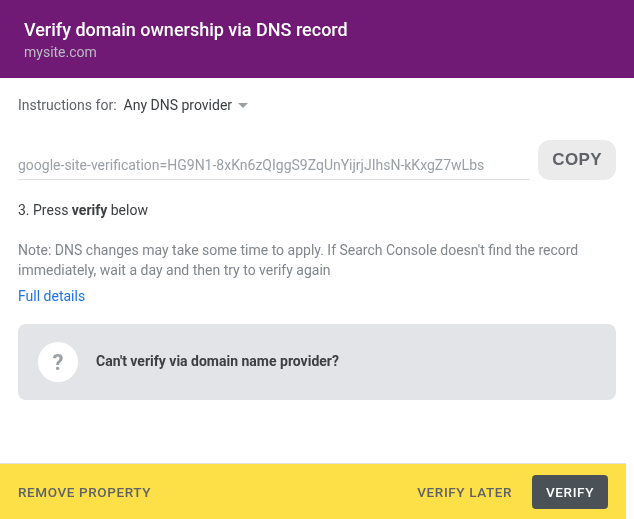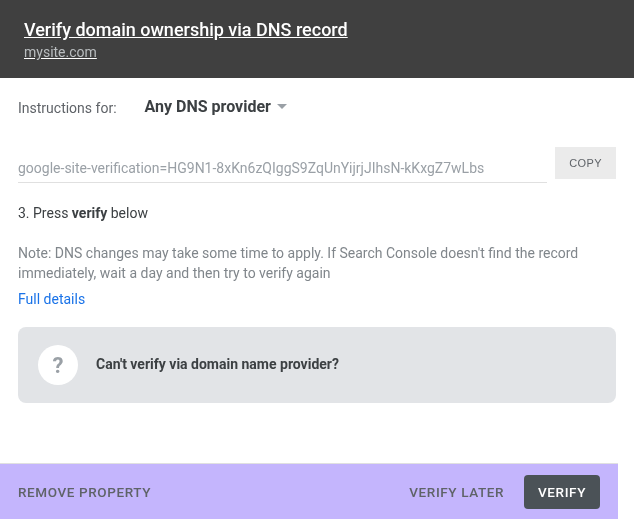--- a/index.html
+++ b/index.html
@@ -7,24 +7,23 @@
     font-family: Roboto, Arial, sans-serif;
     font-size: 14px;
     color: #3c4043;
     background: #fff;
     width: 634px;
     height: 519px;
     overflow: hidden;
     position: relative;
   }
   .header {
-    background: #404040;
+    background: #701a75;
     color: #fff;
     padding: 18px 24px 18px 24px;
-    text-decoration: underline;
   }
   .header-title {
     font-size: 18px;
     font-weight: 500;
     color: #fff;
     line-height: 24px;
   }
   .header-sub {
     font-size: 14px;
     color: #b9bdbf;
@@ -39,32 +38,32 @@
     overflow-y: scroll;
   }
   .scroll-area::-webkit-scrollbar { width: 14px; }
   .scroll-area::-webkit-scrollbar-thumb { background: #c1c1c1; border-radius: 0; }
   .scroll-area::-webkit-scrollbar-track { background: #f1f1f1; }
   .content {
     padding: 28px 18px 0 18px;
   }
   .instr-row {
     display: flex;
-    align-items: flex-end;
-    gap: 28px;
+    align-items: center;
+    gap: 7px;
     margin-bottom: 26px;
   }
   .instr-label { color: #5f6368; font-size: 14px; }
   .provider {
     display: flex;
     align-items: center;
     gap: 6px;
     color: #3c4043;
-    font-size: 16px;
-    font-weight: 700;
+    font-size: 14px;
+    font-weight: 400;
     cursor: pointer;
   }
   .chev {
     width: 0; height: 0;
     border-left: 5px solid transparent;
     border-right: 5px solid transparent;
     border-top: 5px solid #9aa0a6;
   }
   .steps p { margin-bottom: 18px; line-height: 20px; color:#3c4043; }
   .txt-row {
@@ -81,24 +80,24 @@
     color: #9aa0a6;
     padding: 6px 0 6px 0;
     background: transparent;
     outline: none;
     font-family: inherit;
     margin-top: 12px;
   }
   .copy-btn {
     background: #ebebeb;
     border: none;
-    border-radius: 0;
+    border-radius: 12px;
     color: #5f6368;
-    font-size: 11px;
-    font-weight: 400;
+    font-size: 17px;
+    font-weight: 700;
     letter-spacing: 0.4px;
     padding: 10px 14px;
     cursor: pointer;
   }
   .note {
     color: #80868b;
     line-height: 20px;
     margin: 22px 0 8px 0;
   }
   .link {
@@ -125,24 +124,24 @@
     font-weight: 700;
     display: flex;
     align-items: center;
     justify-content: center;
     flex: 0 0 40px;
   }
   .info-title { font-weight: 700; color:#3c4043; margin-bottom: 2px; font-size:14px;}
   .info-sub { color:#5f6368; font-size:14px; }
   .footer {
     position: absolute;
-    left: 0; right: 16px; bottom: 0;
+    left: 0; right: 8px; bottom: 0;
     height: 56px;
     border-top: 1px solid #e0e0e0;
-    background: #c4b5fd;
+    background: #fde047;
     display: flex;
     align-items: center;
     padding: 0 18px;
   }
   .footer-left {
     flex: 1;
   }
   .flat-btn {
     background: none;
     border: none;

